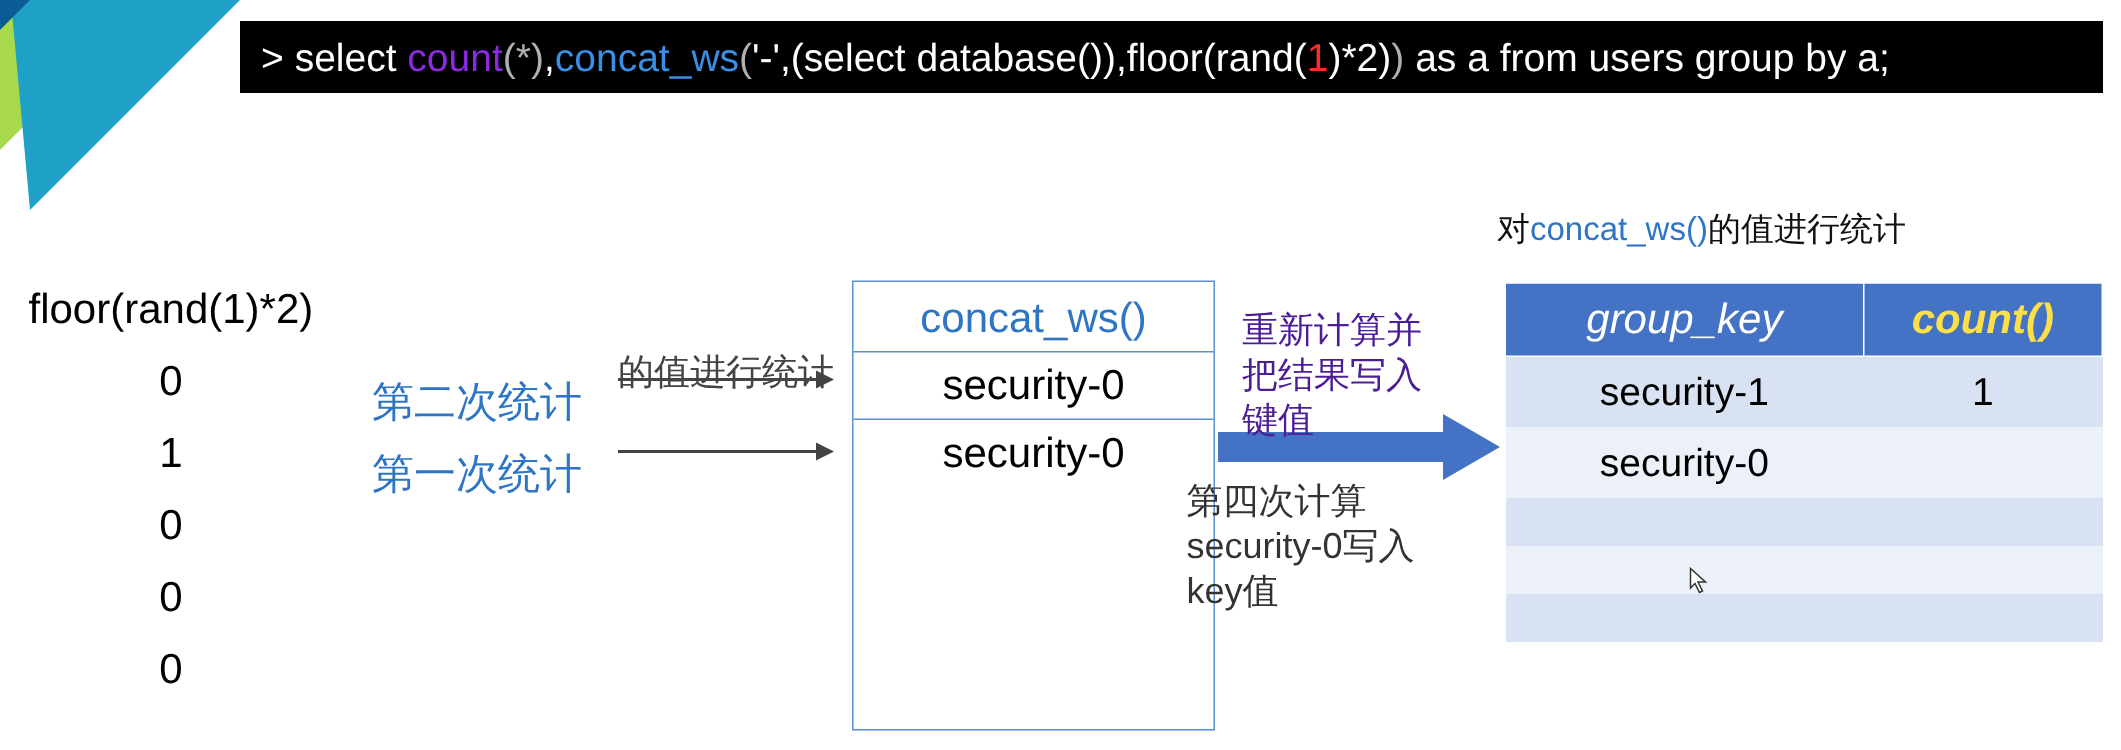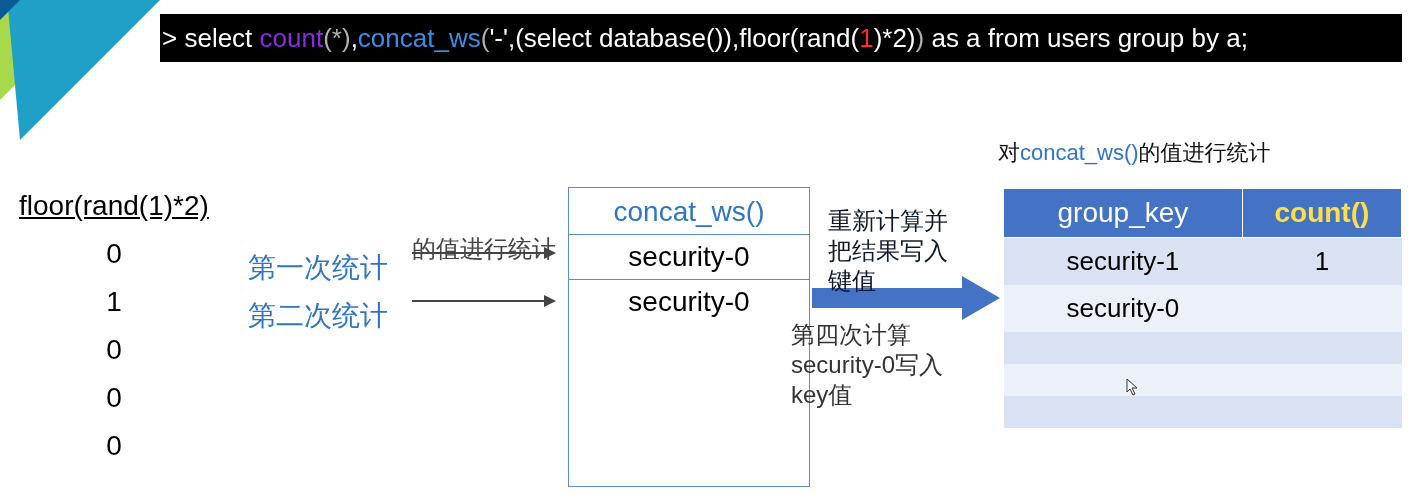--- a/index.html
+++ b/index.html
@@ -1,45 +1,45 @@
 <!DOCTYPE html>
 <html><head>
 <meta charset="utf-8">
 <style>
 * { margin:0; padding:0; box-sizing:border-box; }
 body { font-family:"Microsoft YaHei", Arial, sans-serif; width:1414px; height:500px; background:#fff; position:relative; overflow:hidden; }
 .corner { position:absolute; top:-80px; left:-80px; width:260px; height:260px; }
 .corner svg { width:100%; height:100%; }
-.sqlbar { position:absolute; top:14px; left:160px; width:1242px; height:48px; background:#000; color:#fff; font-size:26px; line-height:48px; padding:0 2px; font-family:Arial,Helvetica,sans-serif; white-space:nowrap; }
+.sqlbar { position:absolute; top:14px; left:160px; width:1242px; height:48px; background:#000; color:#fff; font-size:26px; line-height:48px; padding:0 14px; font-family:Arial,Helvetica,sans-serif; white-space:nowrap; }
 .sqlbar .prompt { color:#fff; }
 .sqlbar .fn1 { color:#8a2be2; }
 .sqlbar .fn2 { color:#3a8ee6; }
 .sqlbar .paren { color:#b0b0b0; }
 .sqlbar .red { color:#ff2a2a; }
 .floorcol { position:absolute; left:19px; top:190px; }
-.floorcol .fhead { font-size:28px; color:#000;text-decoration:underline; }
+.floorcol .fhead { font-size:28px; color:#000; }
 .floorcol .vals { margin-top:8px; text-align:center; font-size:28px; line-height:48px; }
 .floorcol .vals div { }
 .stats { position:absolute; left:248px; top:244px; font-size:28px; color:#2e75c5; }
 .stats div { line-height:48px; }
 .calclabels { position:absolute; left:412px; top:224px; font-size:24px; line-height:50px; color:#444; }
 .arrow-group { position:absolute; left:412px; top:252px; }
 .arrow-line { position:relative; width:142px; height:2px; background:#444; margin-bottom:46px; }
 .arrow-line::after { content:''; position:absolute; right:-2px; top:-5px; border-left:12px solid #444; border-top:6px solid transparent; border-bottom:6px solid transparent; }
 .concatbox { position:absolute; left:568px; top:187px; width:242px; border:1.5px solid #5a8ed0; height:300px; }
 .concatbox .chead { text-align:center; font-size:28px; color:#2e75c5; padding:8px 0 6px; }
 .concatbox .crow { text-align:center; font-size:28px; padding:6px 0; border-top:1.5px solid #5a8ed0; }
 .bigarrow { position:absolute; left:812px; top:276px; width:188px; height:44px; }
 .bigarrow svg { width:100%; height:100%; }
-.annot1 { position:absolute; left:828px; top:206px; font-size:24px; color:#0f172a; line-height:30px; width:140px; }
+.annot1 { position:absolute; left:828px; top:206px; font-size:24px; color:#4c1d95; line-height:30px; width:140px; }
 .annot2 { position:absolute; left:791px; top:320px; font-size:24px; color:#333; line-height:30px; width:160px; }
 .toptitle { position:absolute; left:998px; top:138px; font-size:22px; color:#2e75c5; }
 .toptitle .dk { color:#111; }
 .grptable { position:absolute; left:1003px; top:188px; width:399px; border-collapse:collapse; }
-.grptable th { background:#4472c4; color:#fff; font-size:28px; font-weight:normal; padding:8px 6px; text-align:center; border:1px solid #fff; }
+.grptable th { background:#4472c4; color:#fff; font-size:28px; font-weight:normal; padding:8px 6px; text-align:center; border:1px solid #fff;font-style:italic; }
 .grptable th.cnt { color:#fde047; font-weight:bold; }
 .grptable td { font-size:26px; text-align:center; padding:8px 6px; height:32px; }
 .grptable tr:nth-child(even) td { background:#d9e2f3; }
 .grptable tr:nth-child(odd) td { background:#ecf0f9; }
 .grptable td:first-child { width:60%; }
 .cursor { position:absolute; left:1126px; top:378px; font-size:16px; color:#333; }
 </style>
 </head>
 <body>
 
@@ -61,22 +61,22 @@
     <div>0</div>
     <div>1</div>
     <div>0</div>
     <div>0</div>
     <div>0</div>
     <div>...</div>
   </div>
 </div>
 
 <div class="stats">
+  <div>第二次统计</div>
   <div>第一次统计</div>
-  <div>第二次统计</div>
 </div>
 
 <div class="calclabels">
   <div>的值进行统计</div>
 </div>
 
 <div class="arrow-group">
   <div class="arrow-line"></div>
   <div class="arrow-line"></div>
 </div>

